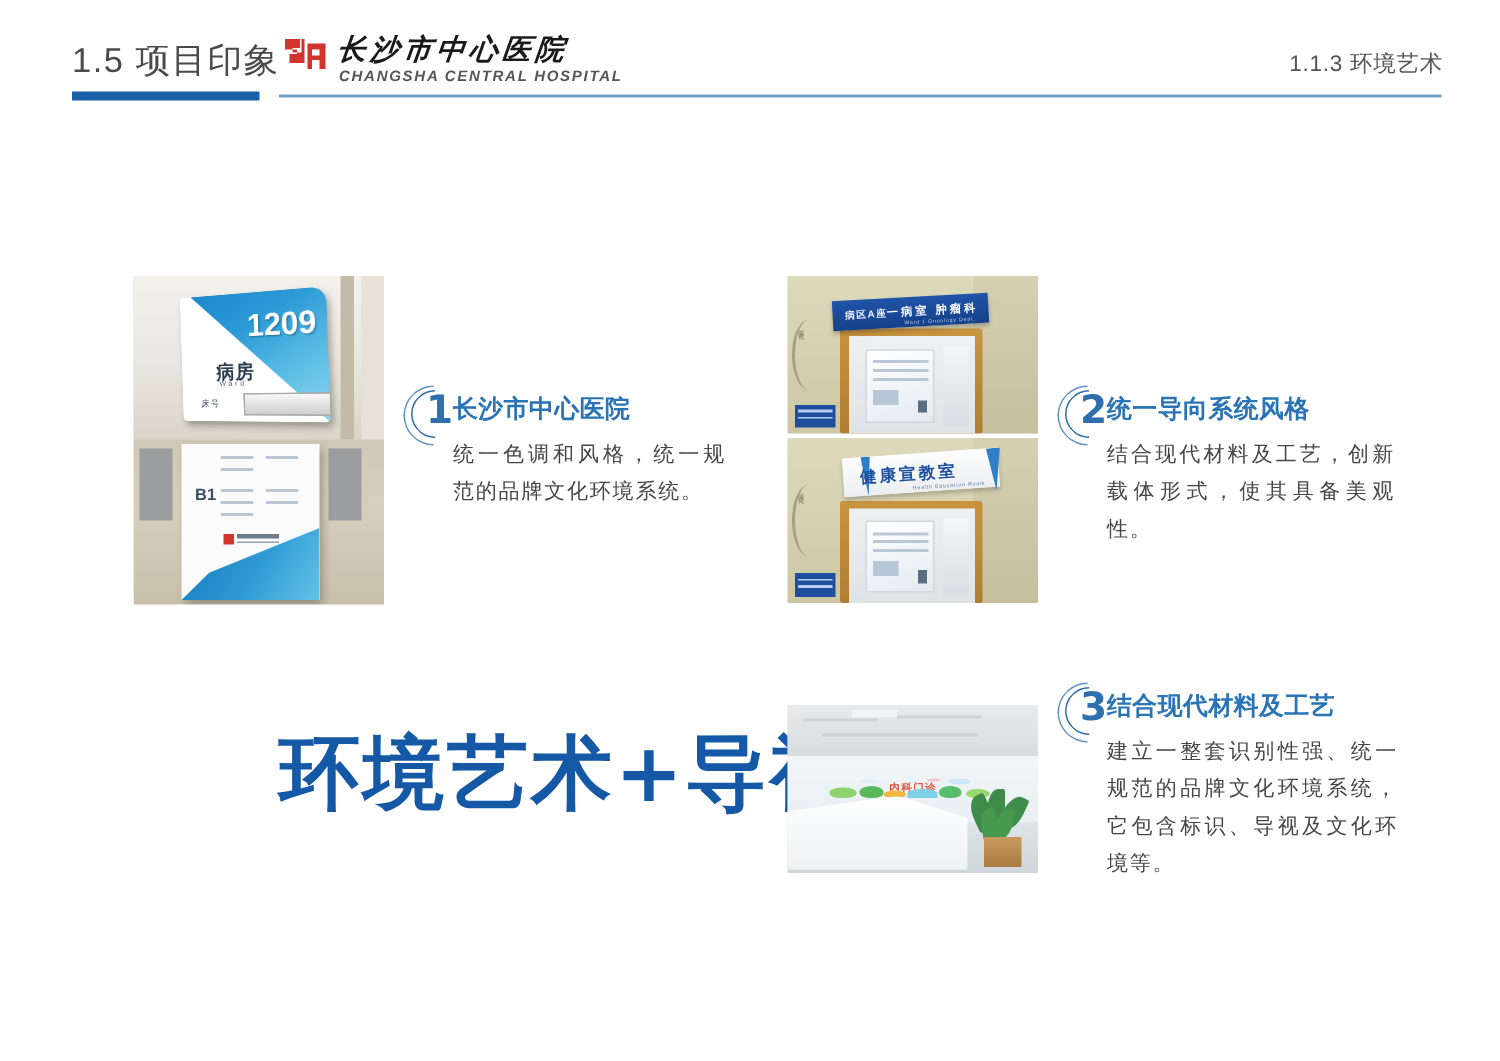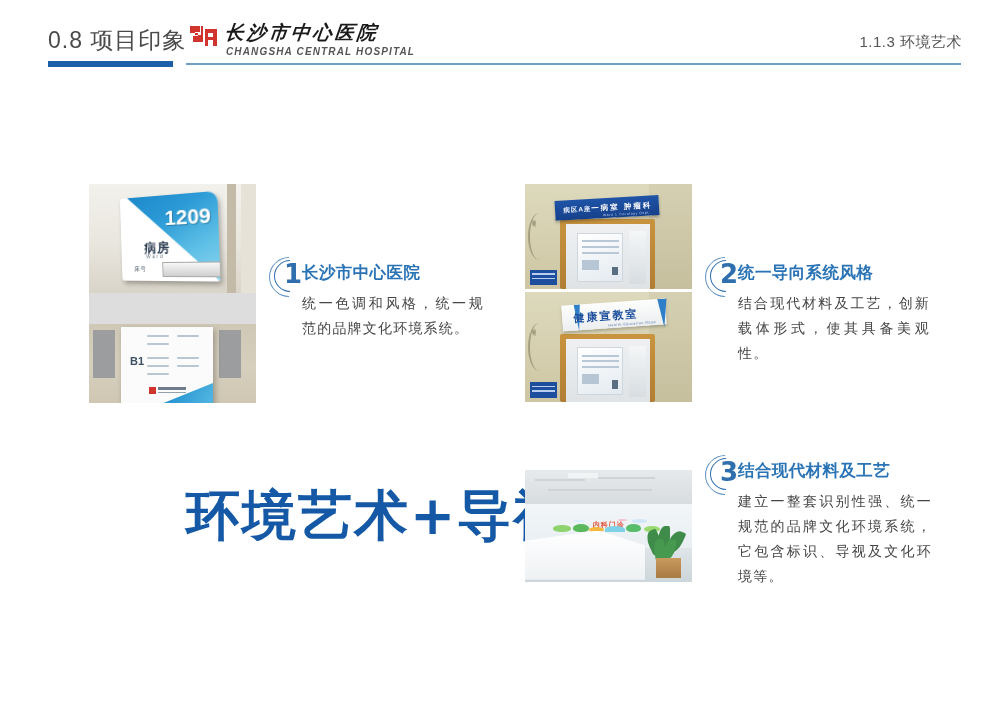--- a/index.html
+++ b/index.html
@@ -57,21 +57,21 @@
   }
 
   
   .photo{position:absolute;overflow:hidden;background:#ddd;}
 
   
   #photo-ward{left:89px;top:184px;width:167px;height:219px;}
   .pw-top{position:absolute;left:0;top:0;width:167px;height:109px;
      background:linear-gradient(180deg,#f3f1ec 0%,#e9e6df 55%,#d9d4c8 100%);}
   .pw-bot{position:absolute;left:0;top:109px;width:167px;height:110px;
-     background:linear-gradient(180deg,#cfc8b6 0%,#d6cfbd 40%,#c9c0ab 100%);margin-top:31px;}
+     background:linear-gradient(180deg,#cfc8b6 0%,#d6cfbd 40%,#c9c0ab 100%);}
   .wall-col{position:absolute;background:#bdb5a2;}
   .sign-ward{
     position:absolute;left:27px;top:11px;width:103px;height:86px;
     transform:perspective(320px) rotateY(-19deg) rotate(-2deg);
     background:#fff;border-radius:3px 10px 3px 3px;
     box-shadow:2px 3px 5px rgba(0,0,0,.3);overflow:hidden;
   }
   .sw-blue{position:absolute;inset:0;
     background:linear-gradient(150deg,#1b87c9 0%,#2b9ad6 35%,#5fc0e6 70%,#8fd4ee 100%);
     clip-path:polygon(100% 0,100% 100%,8% 0);}
@@ -190,21 +190,21 @@
   #item-3{left:708px;top:456px;}
   #item-3 .item-b{width:194px;}
 </style>
 </head>
 <body>
 
 <div class="slide">
 
   <div class="hdr">
 
-    <div class="hdr-title">0.8 项目印象</div>
+    <div class="hdr-title">1.5 项目印象</div>
 
     <div class="hdr-bar"></div>
     <div class="hdr-line"></div>
 
     <div class="logo">
       <svg class="logo-mark" viewBox="0 0 30 25" xmlns="http://www.w3.org/2000/svg">
         <path d="M1 2 H11 V8 H6 V11 H12 V2 H14 L14 18 H4 V12 H9 V9 H1 Z" fill="#d0342c"></path>
         <path d="M16 5 H28 V22 H24 V16 H19 V22 H16 Z" fill="#d0342c"></path>
         <path d="M19 9 H24 V13 H19 Z" fill="#ffffff"></path>
       </svg>

